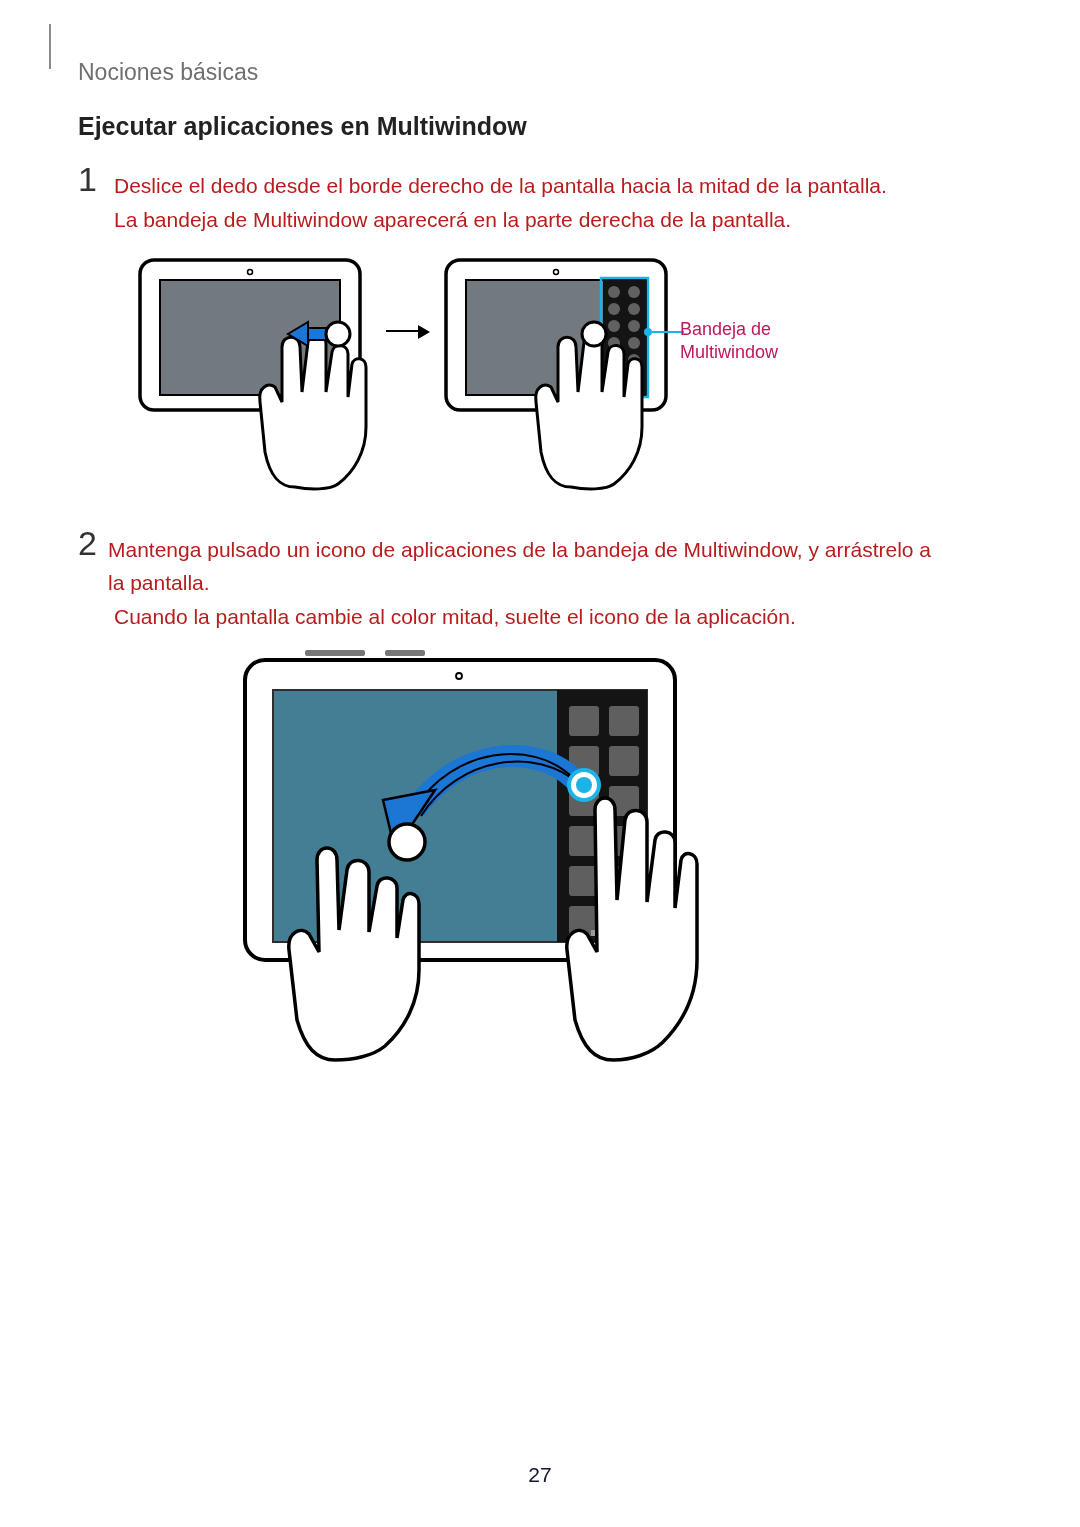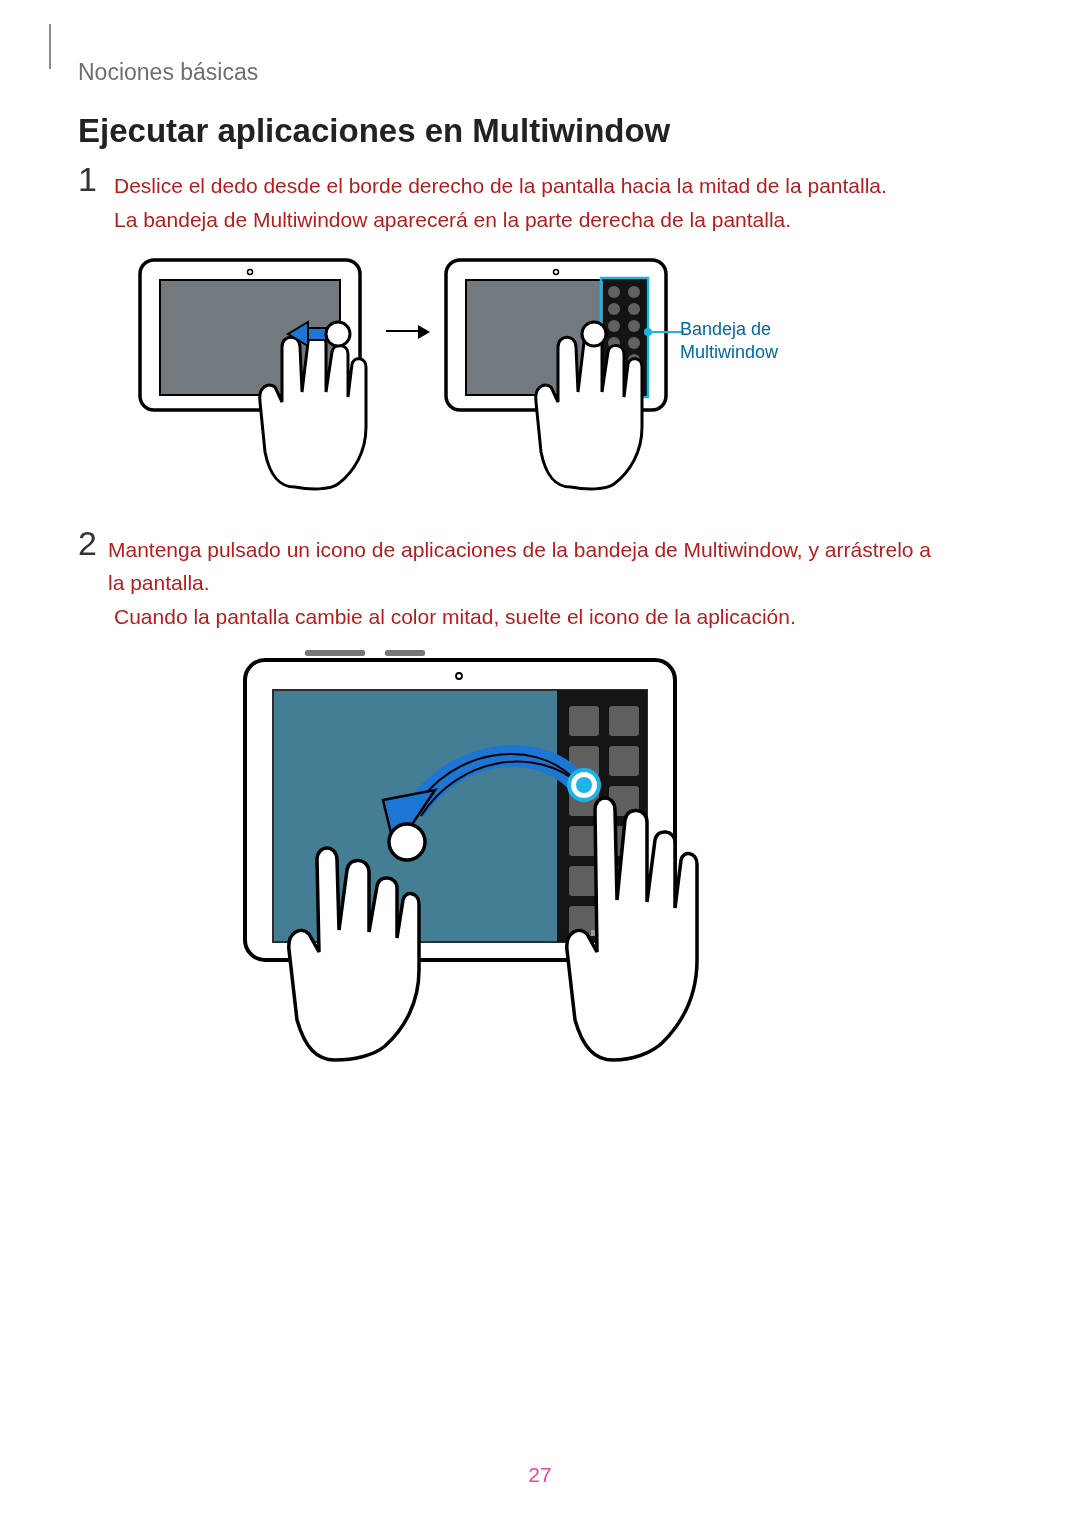--- a/index.html
+++ b/index.html
@@ -24,21 +24,21 @@
     left: 78px;
     top: 38px;
     font-size: 23px;
     color: #6f6f6f;
     margin-top: 21px;
   }
   .heading {
     position: absolute;
     left: 78px;
     top: 112px;
-    font-size: 33px;
+    font-size: 25px;
     font-weight: bold;
     color: #222;
   }
   .step-num {
     position: absolute;
     font-size: 34px;
     color: #333;
     font-weight: 400;
   }
   .step1-num { left: 78px; top: 160px; }
@@ -51,31 +51,31 @@
   }
   .s1-l1 { left: 114px; top: 170px; }
   .s1-l2 { left: 114px; top: 204px; }
   .s2-l1 { left: 108px; top: 534px; width: 830px; }
   .s2-l2 { left: 114px; top: 601px; }
   .callout {
     position: absolute;
     left: 680px;
     top: 318px;
     font-size: 18px;
-    color: #0369a1;
+    color: #be185d;
     line-height: 1.3;
   }
   .page-num {
     position: absolute;
     left: 0;
     right: 0;
     bottom: 40px;
     text-align: center;
     font-size: 21px;
-    color: #ec4899;
+    color: #0f172a;
   }
   .fig1 {
     position: absolute;
     left: 130px;
     top: 252px;
   }
   .fig2 {
     position: absolute;
     left: 235px;
     top: 650px;

